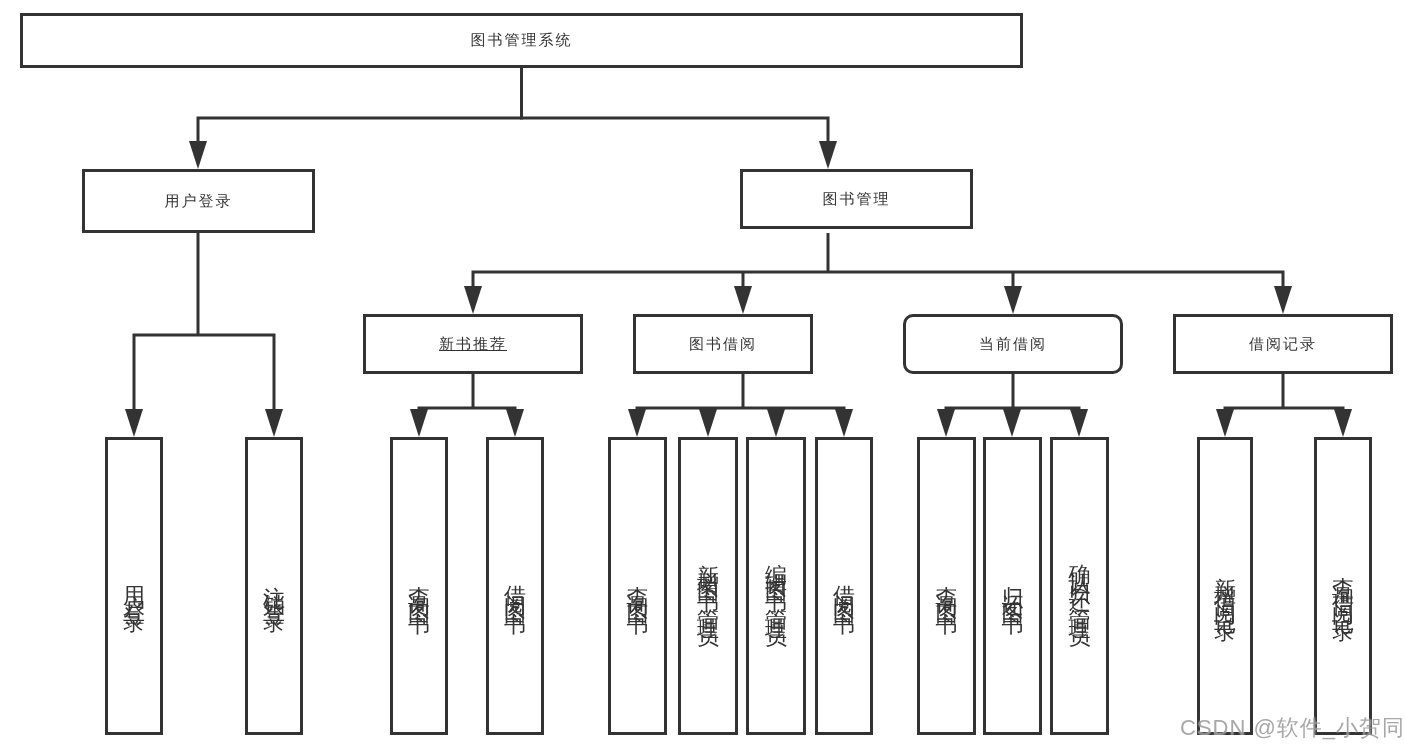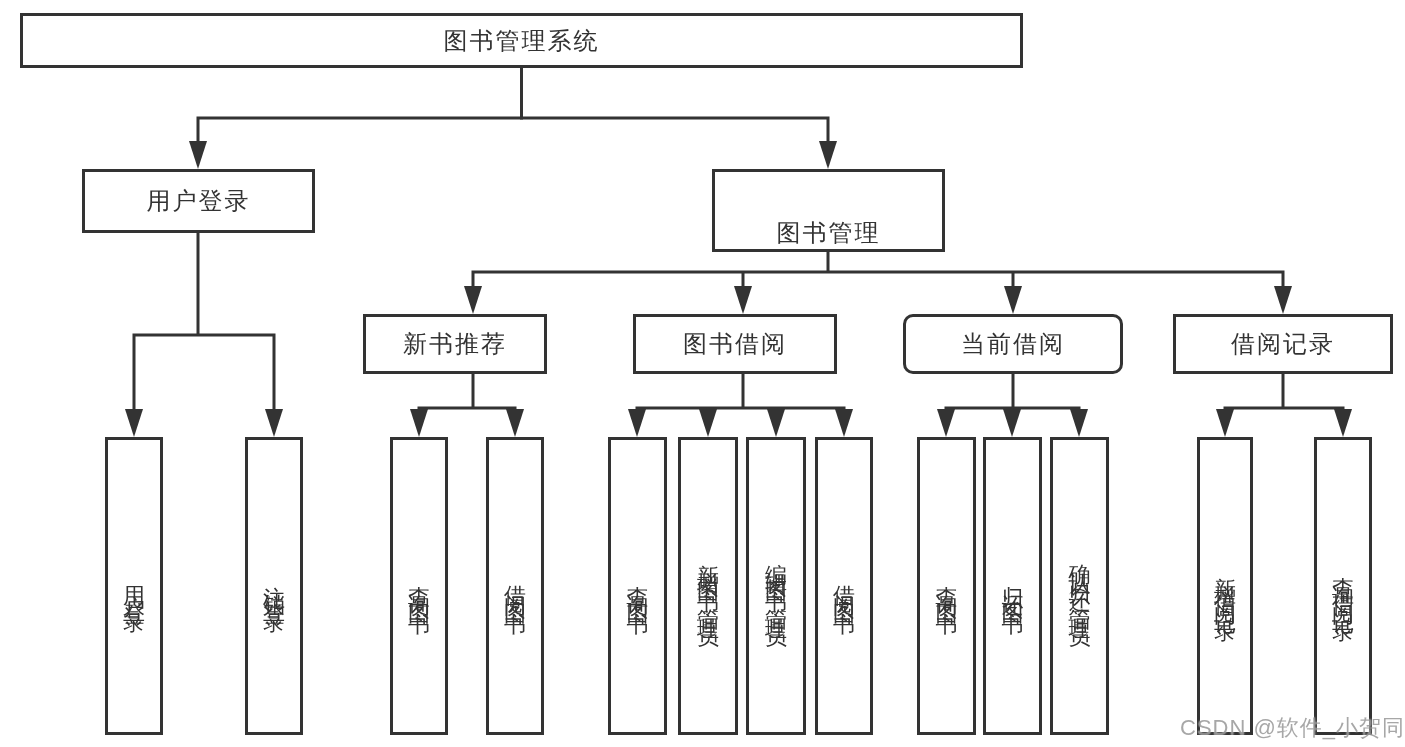--- a/index.html
+++ b/index.html
@@ -23,21 +23,21 @@
   }
   .box {
     position: absolute;
     box-sizing: border-box;
     border: 3px solid #333333;
     background: #ffffff;
     display: flex;
     align-items: center;
     justify-content: center;
     color: #333333;
-    font-size: 24px;
+    font-size: 15px;
     letter-spacing: 2px;
     z-index: 2;
     white-space: nowrap;
   }
   .leaf {
     font-size: 22px;
     letter-spacing: 0;
   }
   .leaf .vtext {
     writing-mode: vertical-rl;
@@ -117,28 +117,28 @@
     </g>
   </svg>
 
   <div class="box" style="left:20px; top:13px; width:1003px; height:55px;">
     <span>图书管理系统</span>
   </div>
 
   <div class="box" style="left:82px; top:169px; width:233px; height:64px;">
     <span>用户登录</span>
   </div>
-  <div class="box" style="left:712px; top:169px; width:233px; height:83px;align-items:flex-end;">
+  <div class="box" style="left:740px; top:169px; width:233px; height:60px;">
     <span>图书管理</span>
   </div>
 
-  <div class="box" style="left:363px; top:314px; width:184px; height:60px;">
+  <div class="box" style="left:363px; top:314px; width:220px; height:60px;text-decoration:underline;">
     <span>新书推荐</span>
   </div>
-  <div class="box" style="left:633px; top:314px; width:204px; height:60px;">
+  <div class="box" style="left:633px; top:314px; width:180px; height:60px;">
     <span>图书借阅</span>
   </div>
   <div class="box" style="left:903px; top:314px; width:220px; height:60px;border-radius:10px;">
     <span>当前借阅</span>
   </div>
   <div class="box" style="left:1173px; top:314px; width:220px; height:60px;">
     <span>借阅记录</span>
   </div>
 
   <div class="box leaf" style="left:105px; top:437px; width:58px; height:298px;">

